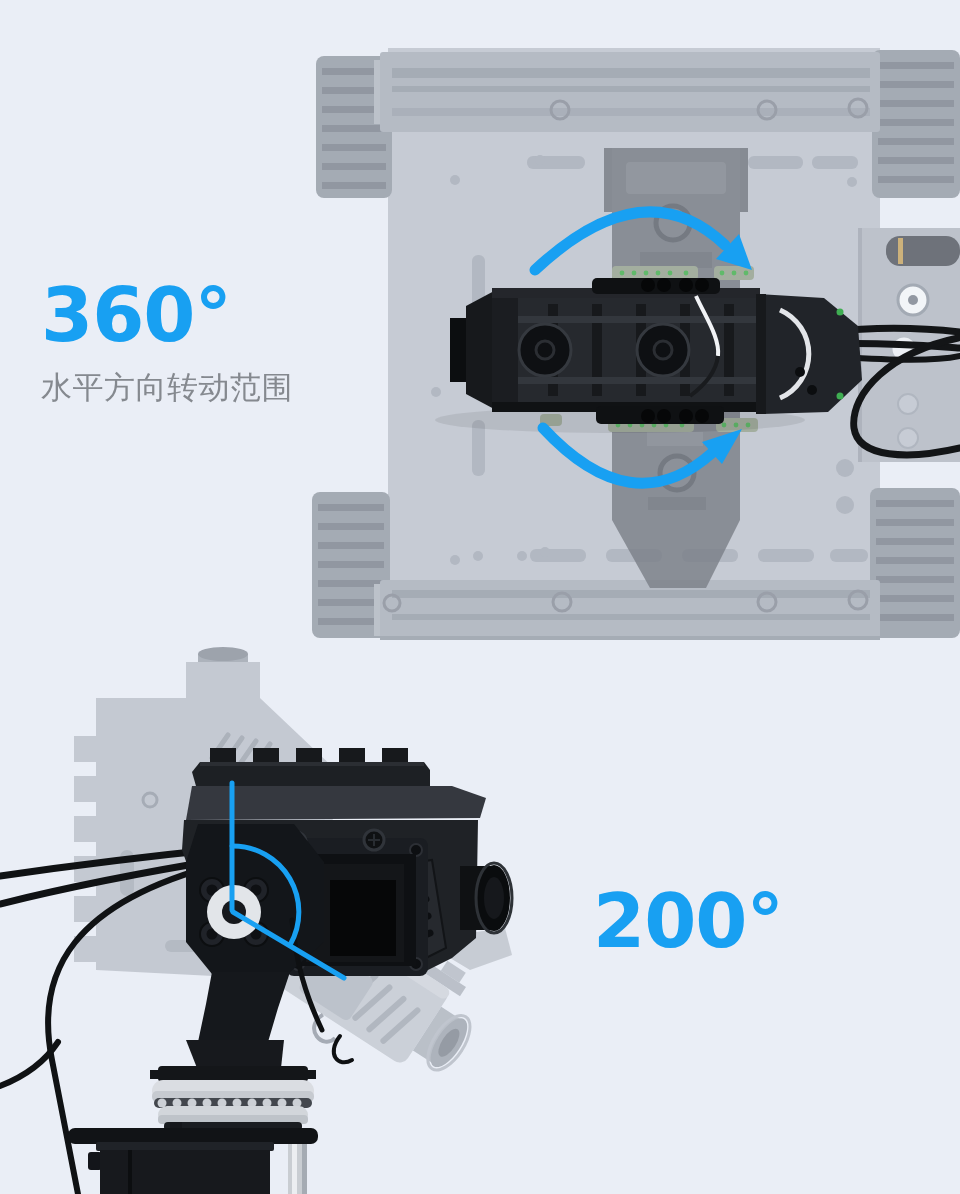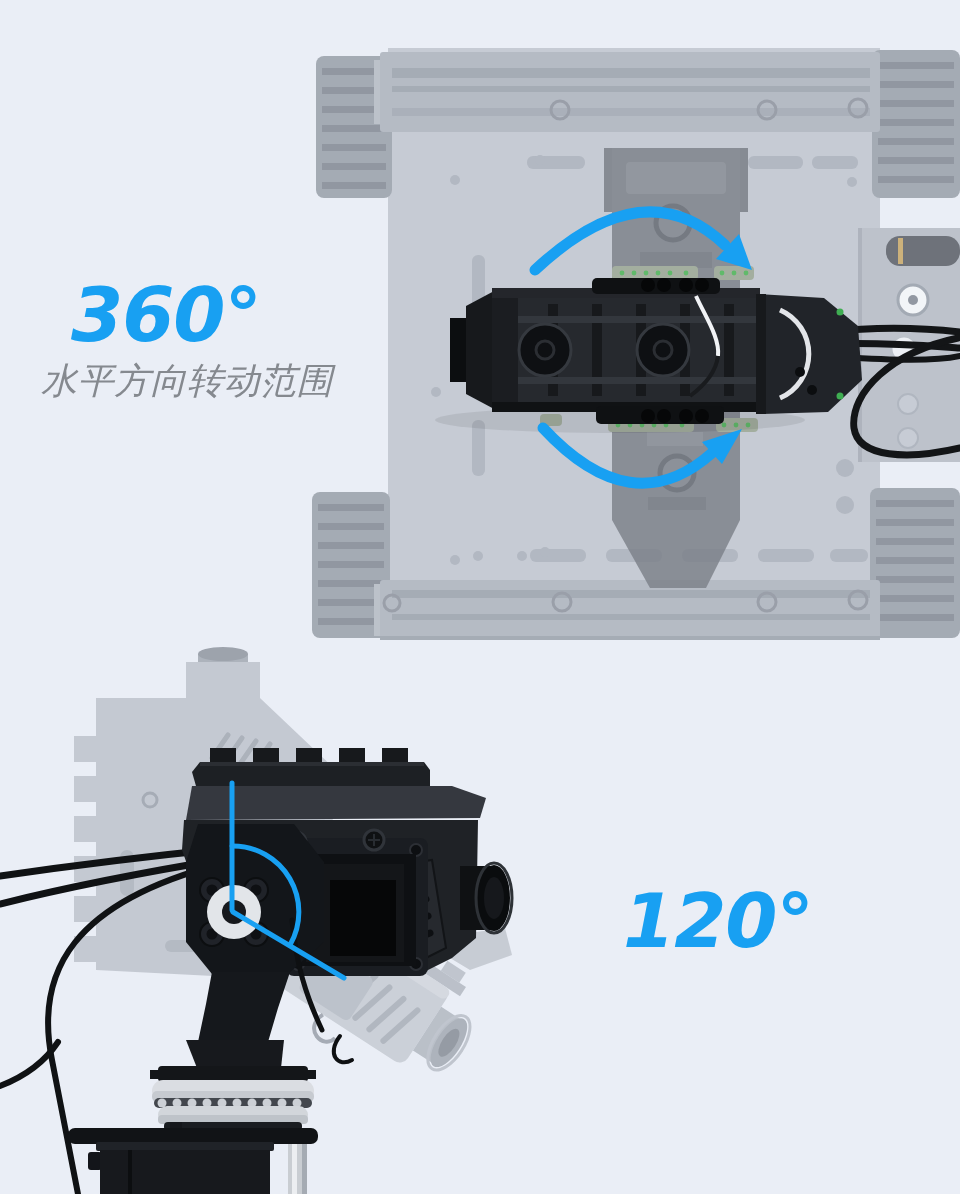--- a/index.html
+++ b/index.html
@@ -7,30 +7,30 @@
   }
   html,body{margin:0;padding:0;}
   .canvas{
     position:relative;width:960px;height:1194px;overflow:hidden;
     background:var(--bg);
     font-family:"DejaVu Sans","Liberation Sans",sans-serif;
   }
   .illus{position:absolute;left:0;display:block;}
   #top-illus{top:0;}
   #bottom-illus{top:640px;}
-  .label-block{position:absolute;text-align:center;font-style:italic;}
+  .label-block{position:absolute;}
   #label-horizontal{left:41px;top:276px;width:250px;}
   #label-vertical{left:593px;top:882px;width:250px;}
   .degrees{
     font-size:75px;font-weight:700;line-height:1.04;
     color:var(--degrees);letter-spacing:-1px;white-space:nowrap;
   }
   .caption{
-    font-size:36px;font-weight:400;color:var(--caption);
-    letter-spacing:0.5px;margin-top:3px;white-space:nowrap;
+    font-size:31px;font-weight:400;color:var(--caption);
+    letter-spacing:0.5px;margin-top:13px;white-space:nowrap;
   }
   .accent-stroke{stroke:var(--accent);}
   .accent-fill{fill:var(--accent);}
 </style>
 </head>
 <body>
 
 <div class="canvas">
 
   <svg id="top-illus" class="illus" width="960" height="660" viewBox="0 0 960 660">
@@ -418,16 +418,16 @@
       <path class="accent-stroke" d="M232,206 A66 66 0 0 1 290,305" stroke-width="5"></path>
     </g>
   </svg>
 
   <div id="label-horizontal" class="label-block">
     <div class="degrees">360°</div>
     <div class="caption">水平方向转动范围</div>
   </div>
 
   <div id="label-vertical" class="label-block">
-    <div class="degrees">120°</div>
+    <div class="degrees">200°</div>
   </div>
 
 </div>
 
 </body></html>

